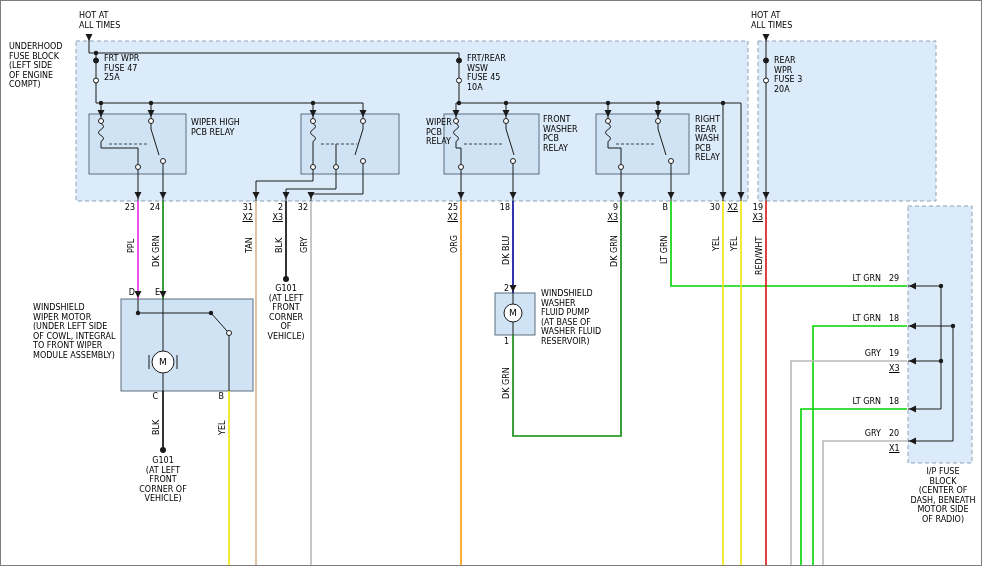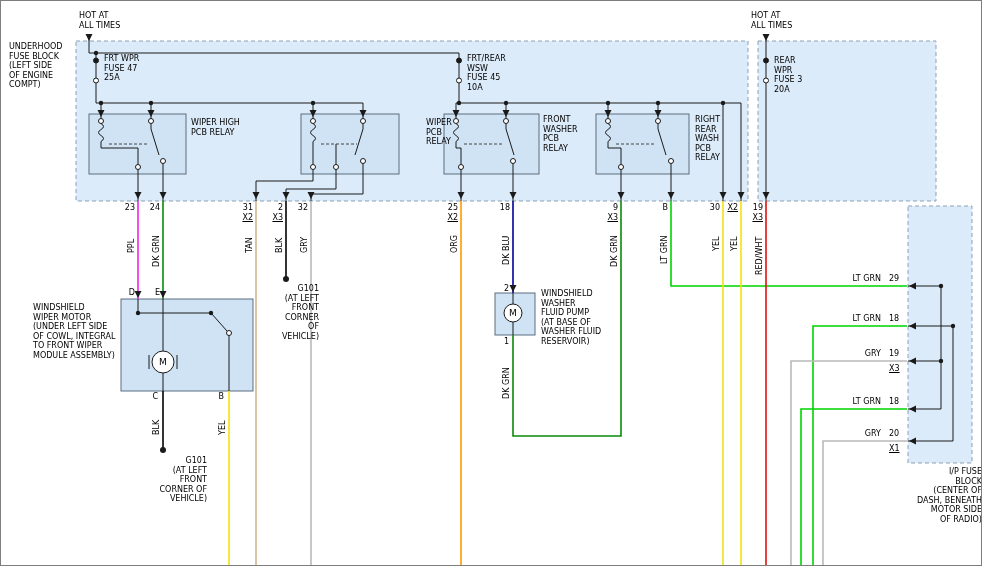--- a/index.html
+++ b/index.html
@@ -1,20 +1,20 @@
 <!DOCTYPE html>
 <html><head>
 <meta charset="utf-8">
 <style>
   html,body{margin:0;padding:0;background:#fff}
   .stage{position:relative;width:982px;height:566px;background:#fff;border:1px solid #7d7d7d;
          font-family:"DejaVu Sans","Liberation Sans",sans-serif;overflow:hidden;box-sizing:border-box}
   .stage svg{position:absolute;left:0;top:0}
   .lbl{position:absolute;font-size:8px;line-height:1.2;color:#000;white-space:pre-line}
-  .ctr{text-align:right}
+  .ctr{text-align:center}
   .rt{text-align:right}
   .ul{text-decoration:underline}
   .vlabel{position:absolute;font-size:8px;color:#000;white-space:nowrap;transform-origin:0 0;transform:rotate(-90deg)}
   .zone{fill:#dcebf9;stroke:#8ba1b6;stroke-width:1;stroke-dasharray:4 3}
   .comp{fill:#cfe3f5;stroke:#5d6e7e;stroke-width:1}
   .k{stroke:#1a1a1a;stroke-width:1;fill:none}
   .kd{stroke:#444;stroke-width:1;fill:none;stroke-dasharray:3 2}
   .pin{fill:#fff;stroke:#1a1a1a;stroke-width:1}
   .pinf{fill:#1a1a1a;stroke:#1a1a1a}
   .dot{fill:#1a1a1a}

